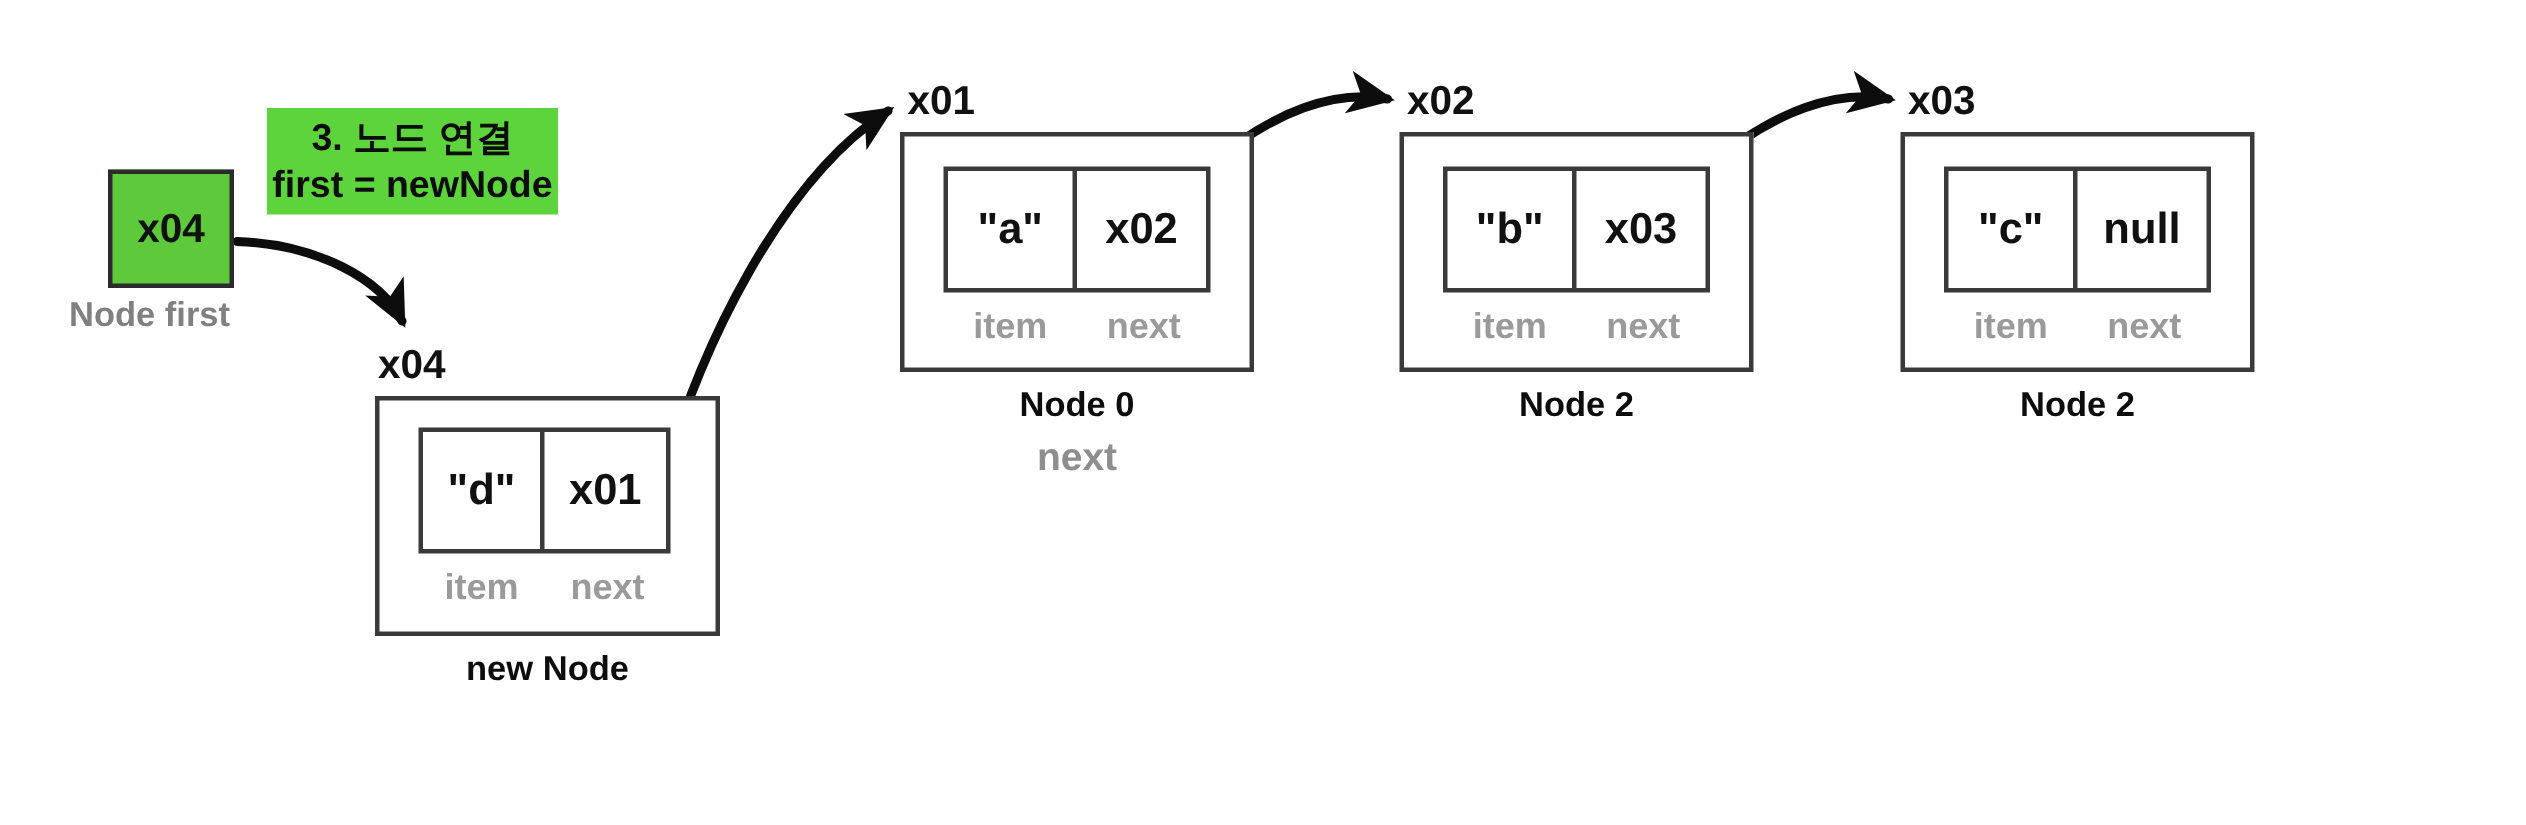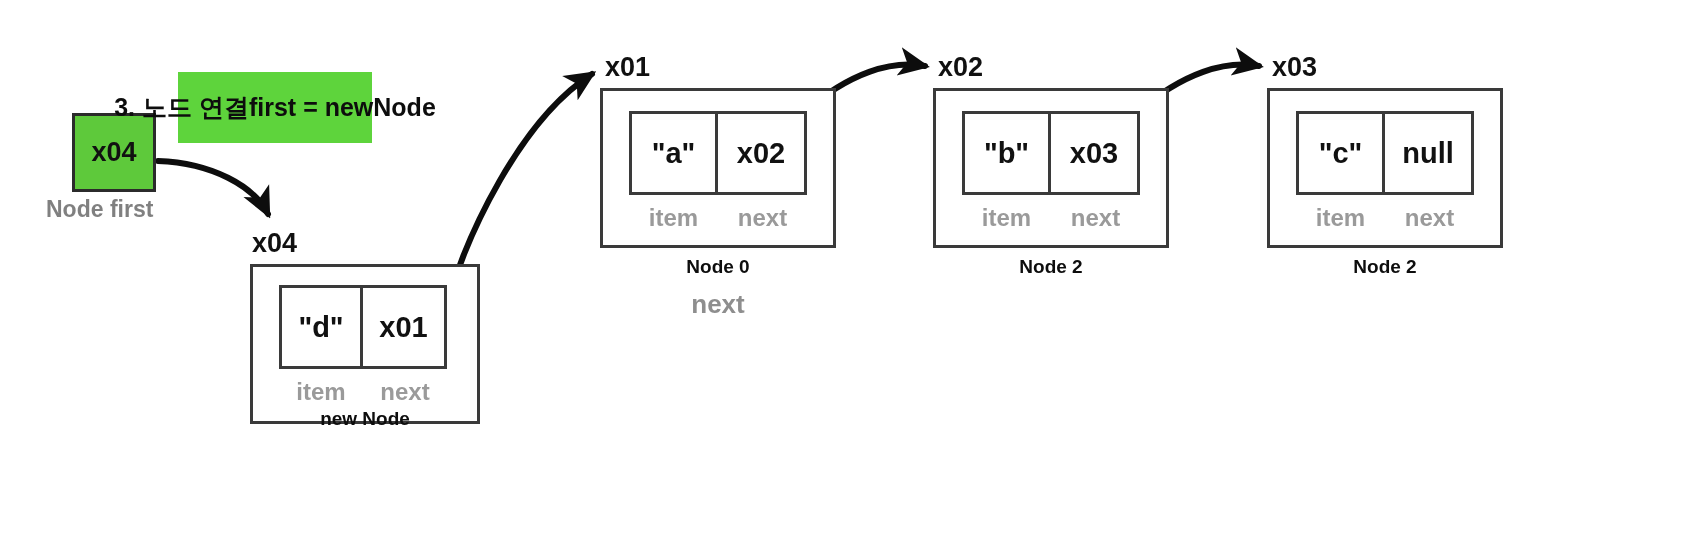--- a/index.html
+++ b/index.html
@@ -44,20 +44,21 @@
     font-weight: bold;
     color: #808080;
     white-space: nowrap;
   }
 
   
   .callout {
     position: absolute;
     box-sizing: border-box;
     display: flex;
+    flex-direction: column;
     align-items: center;
     justify-content: center;
     line-height: 1.22;
     padding: 3px 8px;
   }
   .callout-line {
     font-size: 25px;
     font-weight: bold;
     color: #0d0d0d;
     white-space: nowrap;
@@ -102,21 +103,21 @@
   .addr-label {
     position: absolute;
     font-size: 27px;
     font-weight: bold;
     color: #111111;
     white-space: nowrap;
   }
   .node-caption {
     position: absolute;
     text-align: center;
-    font-size: 19px;
+    font-size: 23px;
     font-weight: bold;
     color: #0d0d0d;
     white-space: nowrap;
   }
   .node-subcaption {
     position: absolute;
     text-align: center;
     font-size: 26px;
     font-weight: bold;
     color: #8e8e8e;
@@ -165,21 +166,21 @@
     <div class="cell" style="width:50%;">
       <span>x01</span>
     </div>
   </div>
 
   <div class="fieldrow" style="left:279px; top:378px; width:168px;">
     <div class="fieldname" style="width:50%;">item</div>
     <div class="fieldname" style="width:50%;">next</div>
   </div>
 
-  <div class="node-caption" style="left:250px; top:408px; width:230px;">new Node</div>
+  <div class="node-caption" style="left:250px; top:432px; width:230px;">new Node</div>
 
   <div class="addr-label" style="left:605px; top:52px;">x01</div>
 
   <div class="node-outer" style="left:600px; top:88px; width:236px; height:160px;"></div>
 
   <div class="cells" style="left:629px; top:111px; width:178px; height:84px;">
     <div class="cell item-cell" style="width:50%;">
       <span>"a"</span>
     </div>
     <div class="cell" style="width:50%;">

